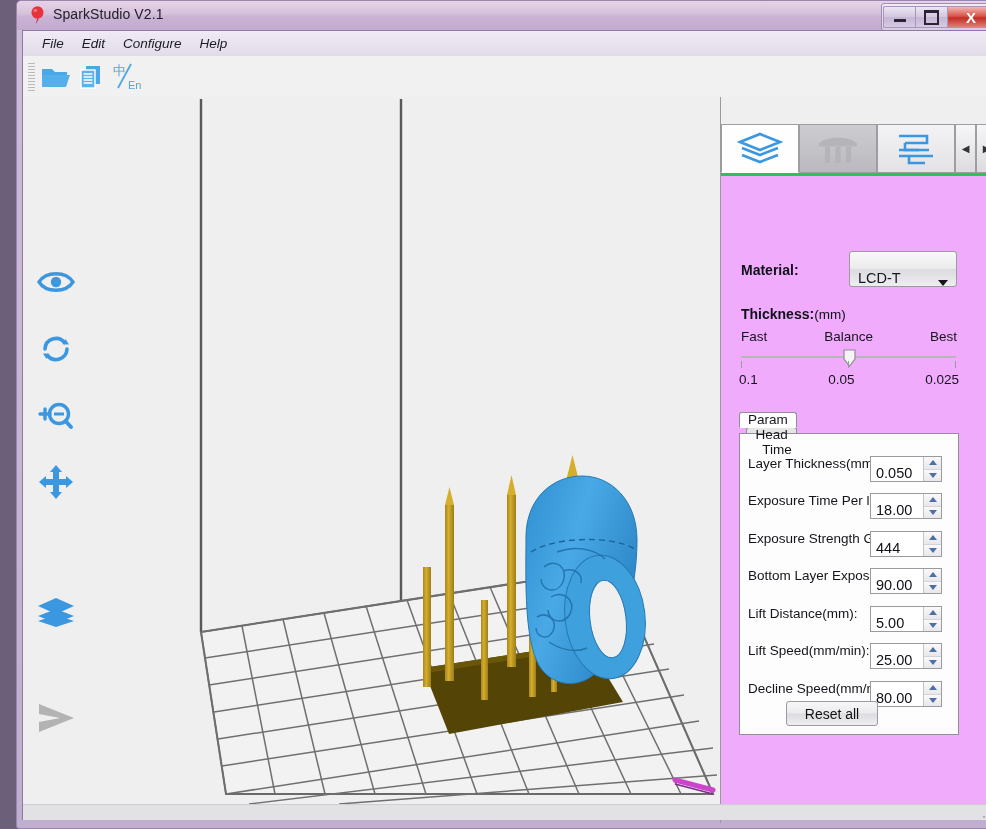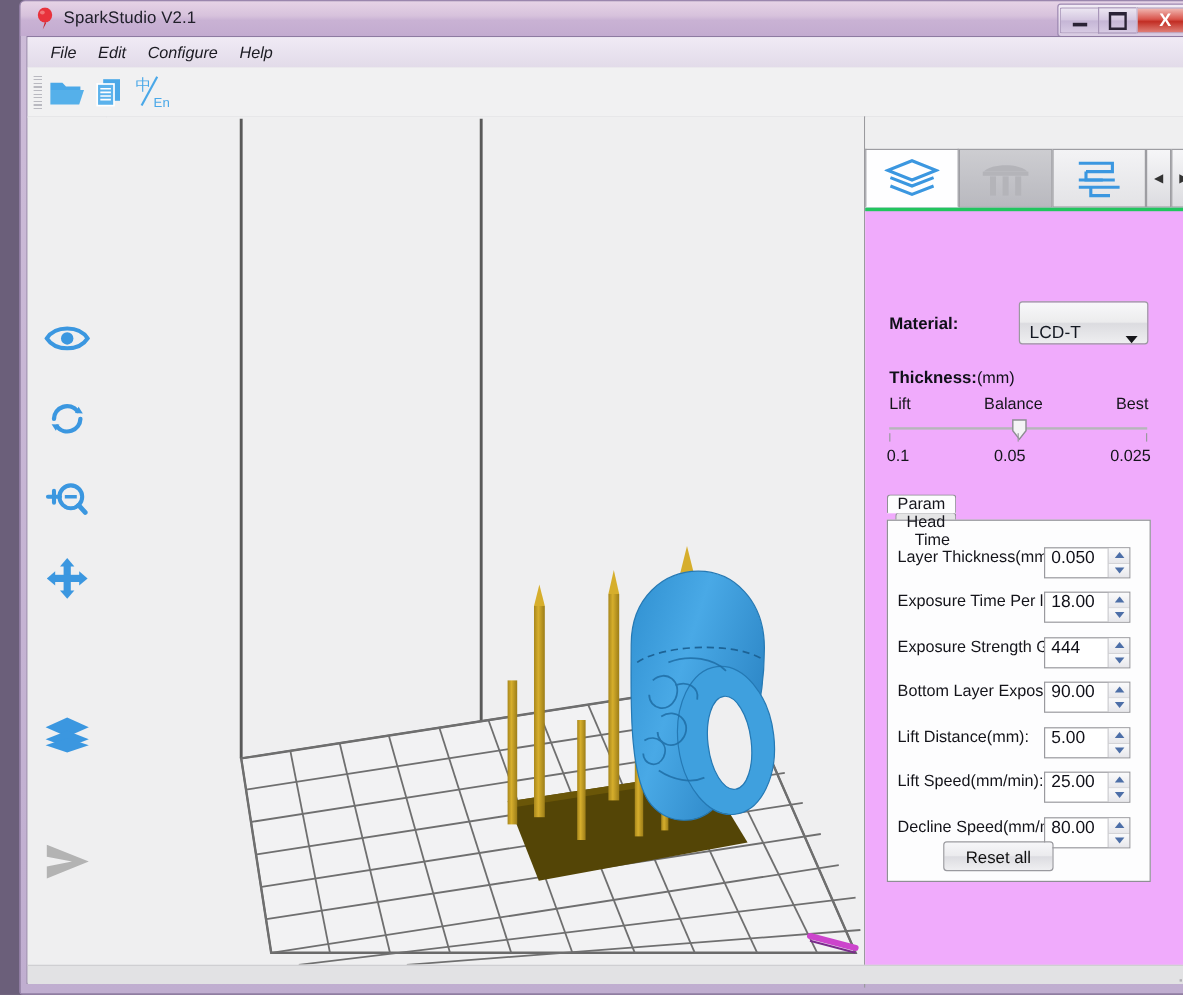--- a/index.html
+++ b/index.html
@@ -100,21 +100,21 @@
         font-size:13.5px;color:#15151c;}
   .stab-box{position:absolute;left:0;top:0;right:0;bottom:-1px;
             border:1px solid #8f8f95;border-bottom:none;background:#e5e5e6;
             transform:skewX(0deg);border-radius:3px 3px 0 0;}
   .stab.active .stab-box{background:#fdfdfe;border-bottom:1px solid #fdfdfe;z-index:3;}
   .stab span{position:relative;z-index:4;}
   .pbox{position:absolute;left:0;top:21px;width:220px;height:302px;background:#fdfdfe;
         border:1px solid #8f8f95;box-sizing:border-box;}
   .prm-label{position:absolute;font-size:13.5px;color:#14141a;white-space:nowrap;}
   .spin{position:absolute;width:72px;height:26px;box-sizing:border-box;background:#fff;
-        border:1px solid #9a9a9f;display:flex;align-items:flex-start;}
+        border:1px solid #9a9a9f;display:flex;align-items:flex-end;}
   .spin-val{flex:1;font-size:14.5px;color:#101018;padding-left:5px;}
   .spin-btns{width:17px;height:24px;display:flex;flex-direction:column;
              border-left:1px solid #c4c4c8;}
   .sb{flex:1;display:flex;align-items:center;justify-content:center;
       background:linear-gradient(180deg,#fafafb,#e8e8ec);}
   .sb.top{border-bottom:1px solid #d4d4d8;}
   .sb i{width:0;height:0;border-left:4px solid transparent;border-right:4px solid transparent;}
   .sb.top i{border-bottom:5px solid #4d6fa8;}
   .sb.bot i{border-top:5px solid #4d6fa8;}
   .reset-btn{position:absolute;left:46px;top:267px;width:92px;height:25px;box-sizing:border-box;
@@ -390,21 +390,21 @@
             <span class="caret"></span>
           </div>
         </div>
 
         <div class="thick-hdr">
           <span class="lbl-bold">Thickness:</span>
           <span class="mm">(mm)</span>
         </div>
 
         <div class="sl-labels">
-          <span>Lift</span>
+          <span>Fast</span>
           <span>Balance</span>
           <span>Best</span>
         </div>
         <div class="sl-track"></div>
         <svg class="sl-handle" viewBox="0 0 13 18">
           <path d="M1 1 H12 V10 L6.5 17 L1 10 Z" fill="#f4f4f5" stroke="#8d8d92" stroke-width="1.2"></path>
         </svg>
         <div class="sl-ticks">
           <i style="left:0"></i>
             <i style="left:107px"></i>

